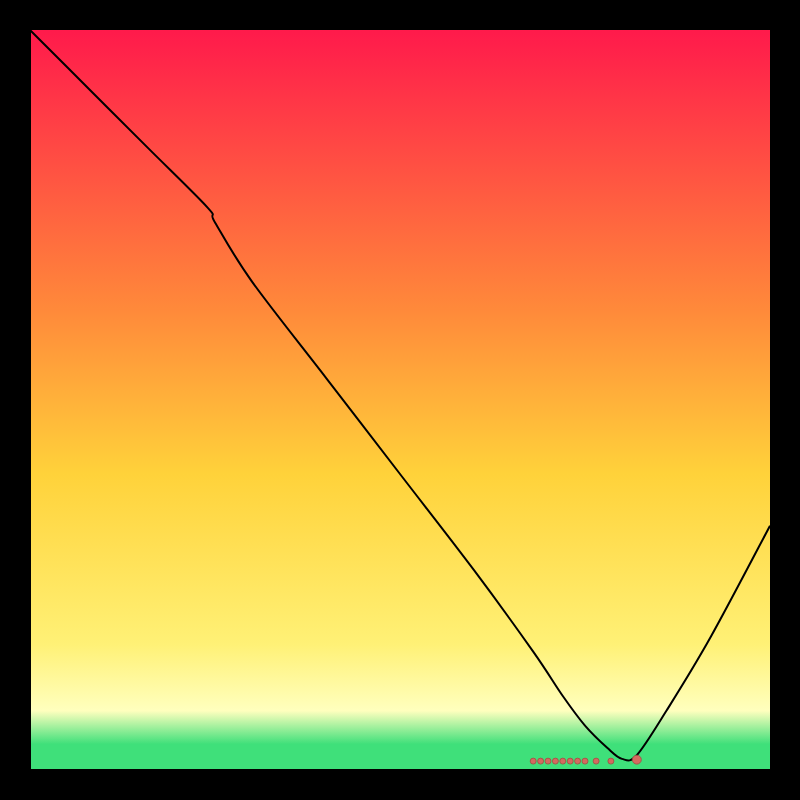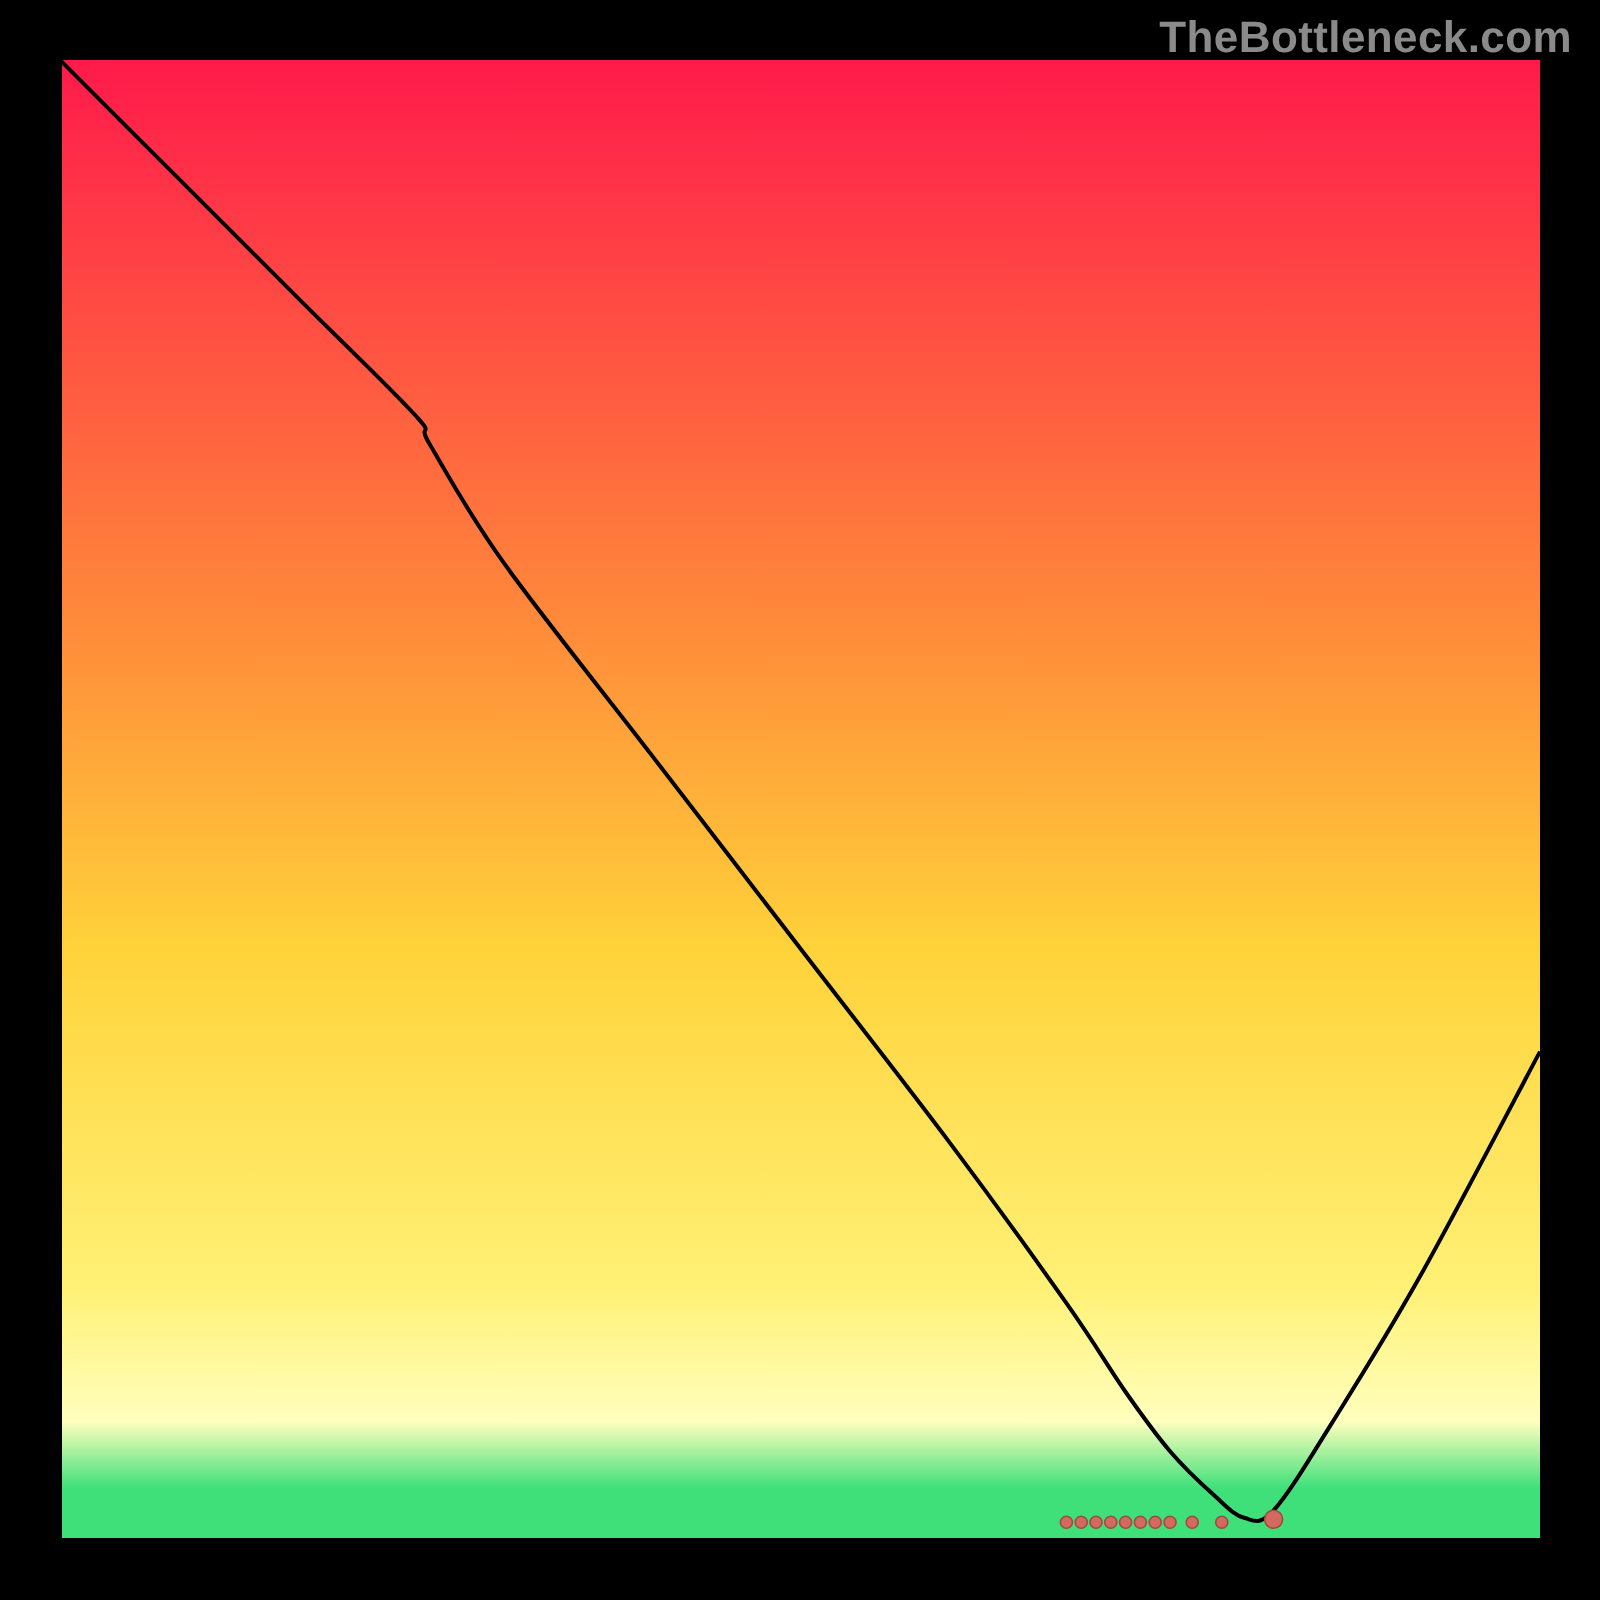--- a/index.html
+++ b/index.html
@@ -27,21 +27,20 @@
     top: 30px;
     width: 740px;
     height: 740px;
   }
   svg { display: block; }
 </style>
 </head>
 <body>
 
 <div class="stage">
-  <div class="watermark">TheBottleneck.com</div>
 
   <div class="plot-wrap">
     <svg id="plot-svg" width="740" height="740" viewBox="0 0 740 740">
       <defs>
         <linearGradient id="bg-grad" x1="0" y1="0" x2="0" y2="1">
             <stop offset="0%" stop-color="#ff1a4b"></stop>
             <stop offset="38%" stop-color="#ff8a3a"></stop>
             <stop offset="60%" stop-color="#ffd23a"></stop>
             <stop offset="83%" stop-color="#fff176"></stop>
             <stop offset="92%" stop-color="#ffffbe"></stop>

